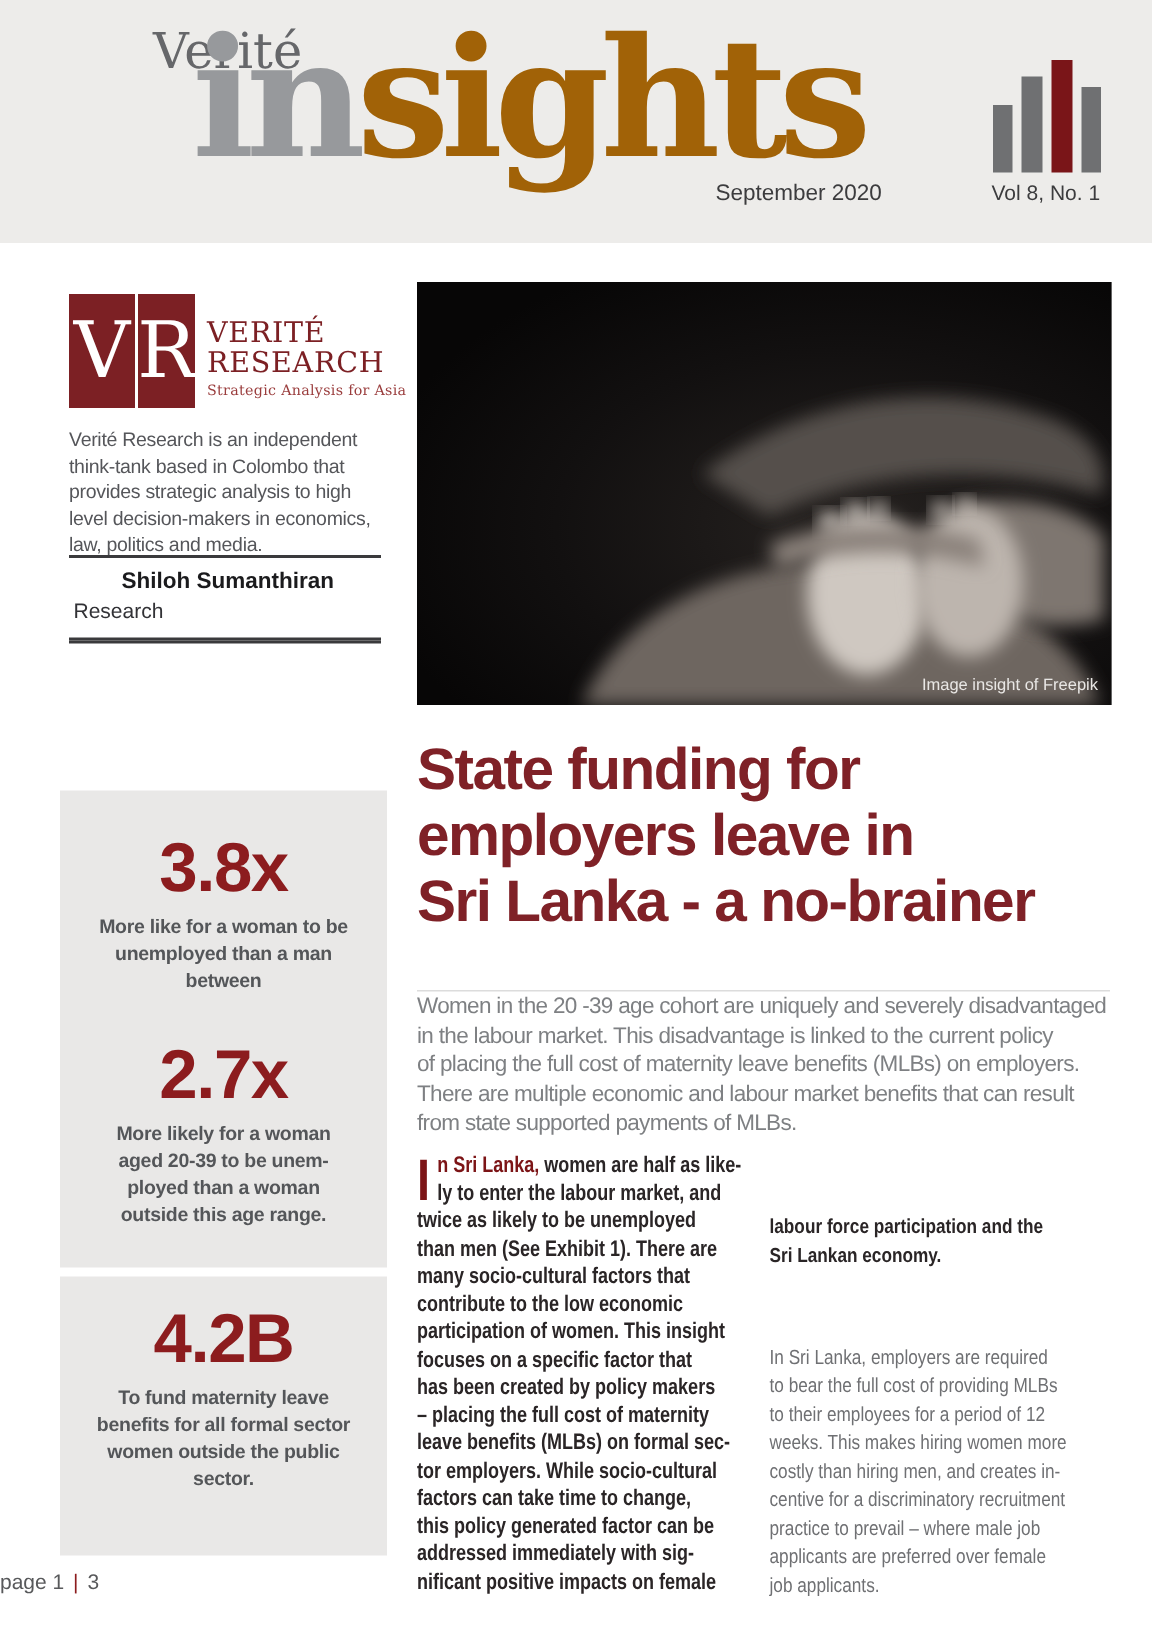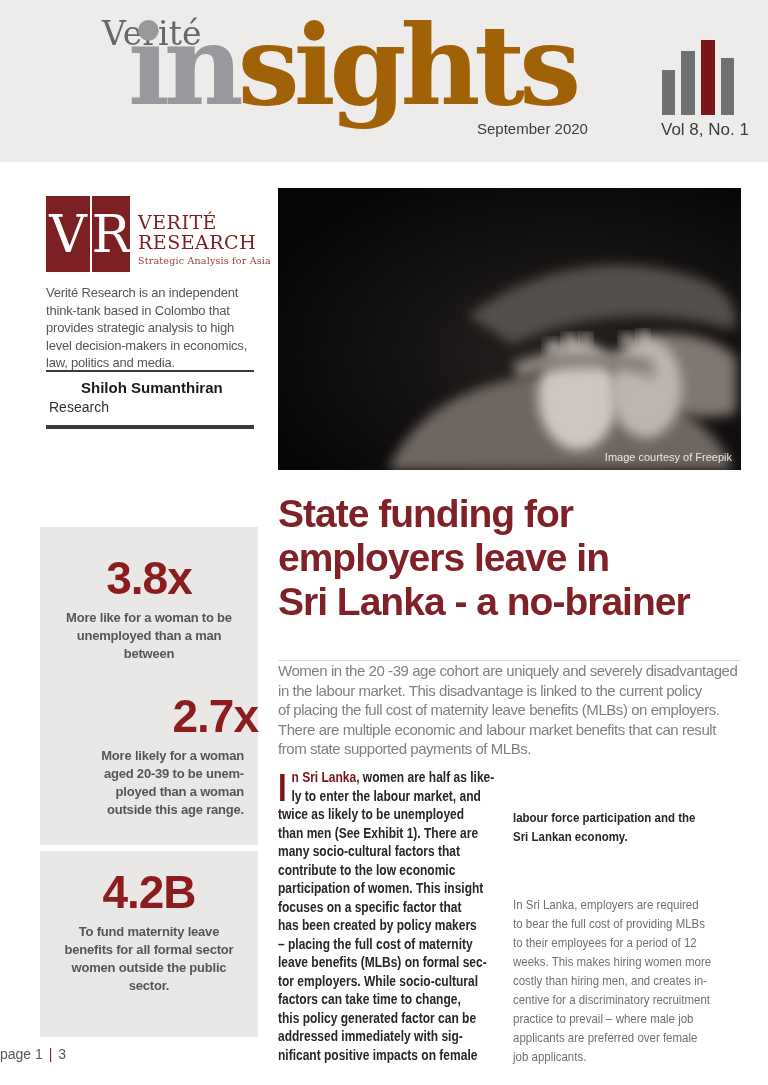--- a/index.html
+++ b/index.html
@@ -14,21 +14,21 @@
         font-weight:bold;font-size:110px;line-height:160px;letter-spacing:-6px;white-space:nowrap;}
   .brand-big .gray{color:#97999c;}
   .brand-big .maroon{color:#a16207;margin-top:27px;}
   .issue-date{position:absolute;left:477px;top:120px;font-size:15px;color:#3c3c3e;}
   .bars{position:absolute;left:662px;top:40px;display:flex;align-items:flex-end;gap:6px;height:75px;}
   .bars i{display:block;}
   .bar1{width:13px;height:45px;background:#6f7072;}
   .bar2{width:14px;height:64px;background:#6f7072;}
   .bar3{width:14px;height:75px;background:#7a1518;}
   .bar4{width:13px;height:57px;background:#6f7072;}
-  .volume{position:absolute;left:661px;top:120px;font-size:17px;color:#3c3c3e;}
+  .volume{position:absolute;left:661px;top:120px;font-size:14px;color:#3c3c3e;}
 
   
   .vr-logo{position:absolute;left:46px;top:196px;display:flex;}
   .vr-block{width:44px;height:76px;background:#7c2024;color:#fff;display:flex;align-items:center;
         justify-content:center;font-family:"DejaVu Serif",serif;font-size:52px;}
   .vr-block.r{width:38px;margin-left:2px;}
   .vr-text{margin-left:8px;margin-top:16px;color:#7c2024;font-family:"DejaVu Serif",serif;}
   .vr-name{font-size:19px;line-height:20px;letter-spacing:0.5px;}
   .vr-tagline{font-size:9.5px;color:#9a3d3d;margin-top:3px;letter-spacing:0.2px;}
 
@@ -36,21 +36,21 @@
         letter-spacing:-0.2px;color:#55565a;white-space:pre;}
 
   .people{position:absolute;left:46px;top:370px;width:208px;}
   .rule{border:0;border-top:2px solid #3a3a3c;margin:0;}
   .person{padding:7px 0 10px 3px;}
   .person .name{font-weight:bold;font-size:15px;color:#1b1b1d;margin-left:32px;}
   .person .role{font-size:14px;color:#323236;margin-top:3px;}
 
   .statbox{position:absolute;left:40px;width:218px;background:#e9e8e7;text-align:center;}
   .stat-1{top:489px;height:164px;margin-top:38px;}
-  .stat-2{top:661px;height:184px;text-align:right;}
+  .stat-2{top:661px;height:184px;}
   .stat-3{top:851px;height:186px;}
   .stat-value{font-size:46px;font-weight:600;color:#8c1c1e;letter-spacing:-1px;}
   .stat-1 .stat-value{margin-top:24px;}
   .stat-2 .stat-value{margin-top:28px;}
   .stat-3 .stat-value{margin-top:14px;}
   .stat-desc{margin:4px auto 0;width:190px;font-size:13px;font-weight:bold;line-height:18px;
         letter-spacing:-0.2px;color:#545659;white-space:pre-line;}
 
   
   .photo{position:absolute;left:278px;top:188px;width:463px;height:282px;background:#0b0a0a;}
@@ -162,21 +162,21 @@
       <path d="M360 150 C400 140 440 150 458 170 L458 225 C420 235 380 225 355 200 Z" fill="#7e7670" filter="url(#soft)"></path>
       <ellipse cx="300" cy="208" rx="40" ry="54" fill="#cfc8c1" filter="url(#soft)"></ellipse>
       <ellipse cx="368" cy="200" rx="36" ry="50" fill="#bdb5ae" filter="url(#soft)"></ellipse>
       <circle cx="275" cy="160" r="7" fill="#d9d2cb" filter="url(#soft)"></circle>
       <circle cx="292" cy="153" r="6" fill="#d9d2cb" filter="url(#soft)"></circle>
       <circle cx="308" cy="151" r="5" fill="#d9d2cb" filter="url(#soft)"></circle>
       <circle cx="349" cy="152" r="6" fill="#ccc4bd" filter="url(#soft)"></circle>
       <circle cx="365" cy="148" r="5" fill="#ccc4bd" filter="url(#soft)"></circle>
       <path d="M235 175 C270 160 330 158 375 172 L378 190 C330 176 275 178 240 192 Z" fill="#8a817a" filter="url(#soft)"></path>
     </svg>
-    <div class="photo-caption">Image courtesy of Freepik</div>
+    <div class="photo-caption">Image insight of Freepik</div>
   </div>
 
   <div class="article-title">State funding for
 employers leave in
 Sri Lanka - a no-brainer</div>
   <hr class="title-rule">
   <div class="intro">Women in the 20 -39 age cohort are uniquely and severely disadvantaged
 in the labour market. This disadvantage is linked to the current policy
 of placing the full cost of maternity leave benefits (MLBs) on employers.
 There are multiple economic and labour market benefits that can result

